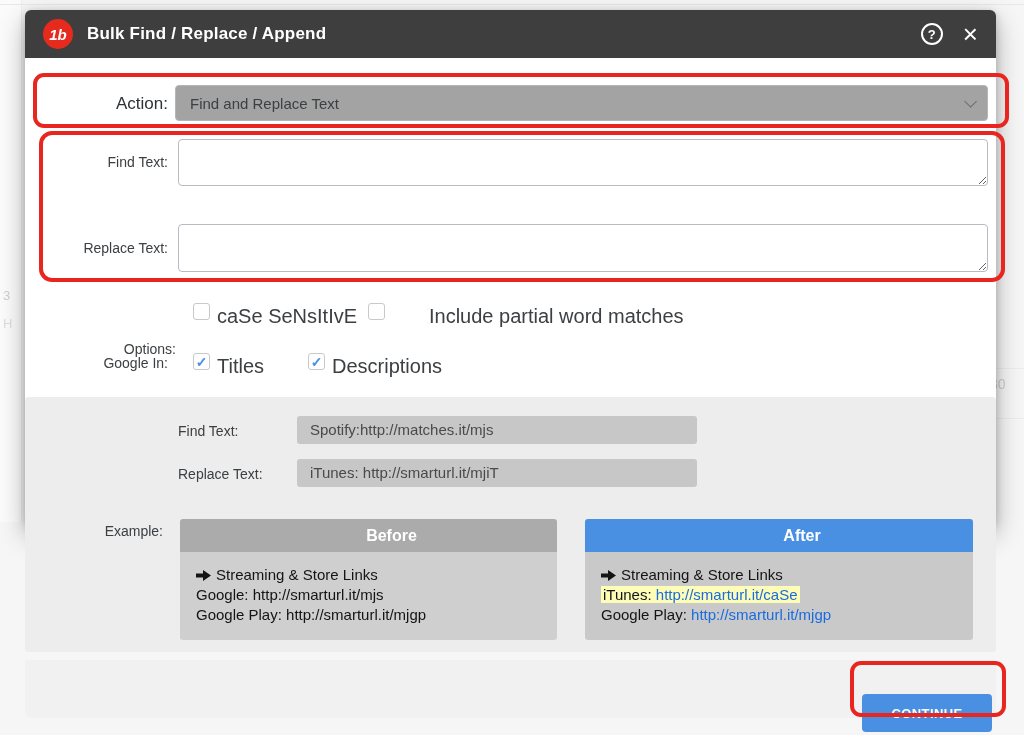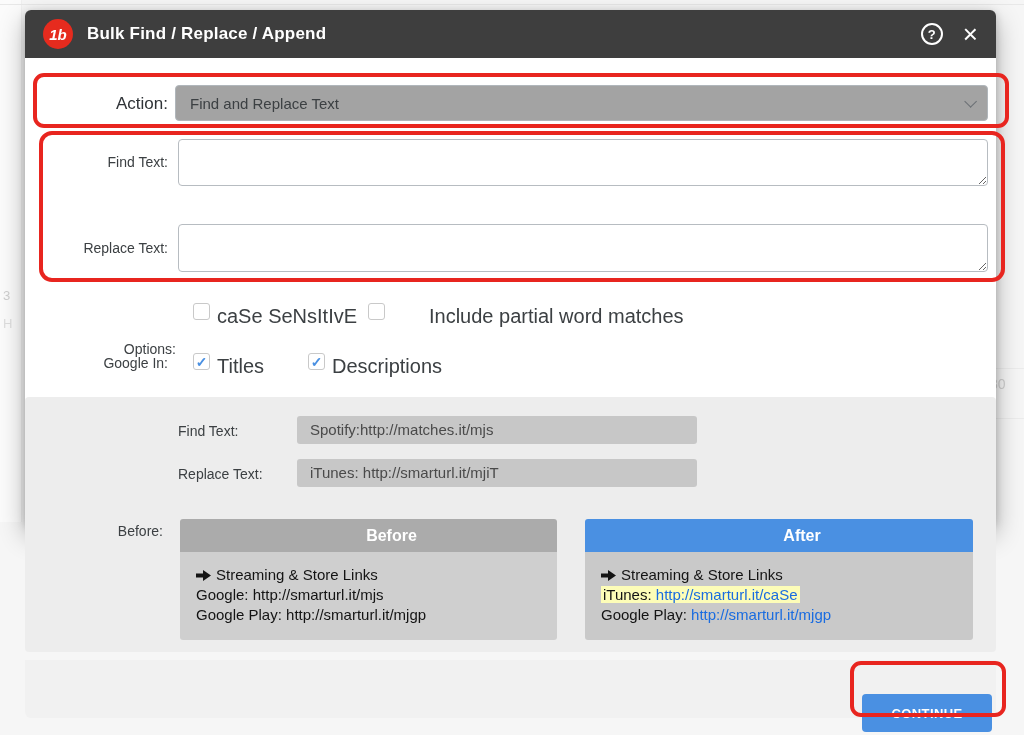--- a/index.html
+++ b/index.html
@@ -137,21 +137,21 @@
   <div class="abs cb" style="left:283px; top:343px;">
     <span class="mark">✓</span>
   </div>
   <div class="abs cb-lbl" style="left:307px; top:345px;">Descriptions</div>
 
   <div class="abs exsec">
     <div class="abs lbl ex-find-lbl">Find Text:</div>
     <div class="abs exbox ex-find-box">Spotify:http://matches.it/mjs</div>
     <div class="abs lbl ex-repl-lbl">Replace Text:</div>
     <div class="abs exbox ex-repl-box">iTunes: http://smarturl.it/mjiT</div>
-    <div class="abs lbl ex-lbl">Before:</div>
+    <div class="abs lbl ex-lbl">Example:</div>
 
     <div class="abs cmpbox before">
       <div class="cmp-head">Before</div>
       <div class="cmp-body">
         <div><svg class="arrow-ic" width="15" height="11" viewBox="0 0 15 11">
               <path d="M0 3.5 h7 V0 l8 5.5 -8 5.5 V7.5 H0 z" fill="#141414"></path>
             </svg><span>Streaming &amp; Store Links</span></div>
         <div>Google: http://smarturl.it/mjs</div>
         <div>Google Play: http://smarturl.it/mjgp</div>
       </div>

